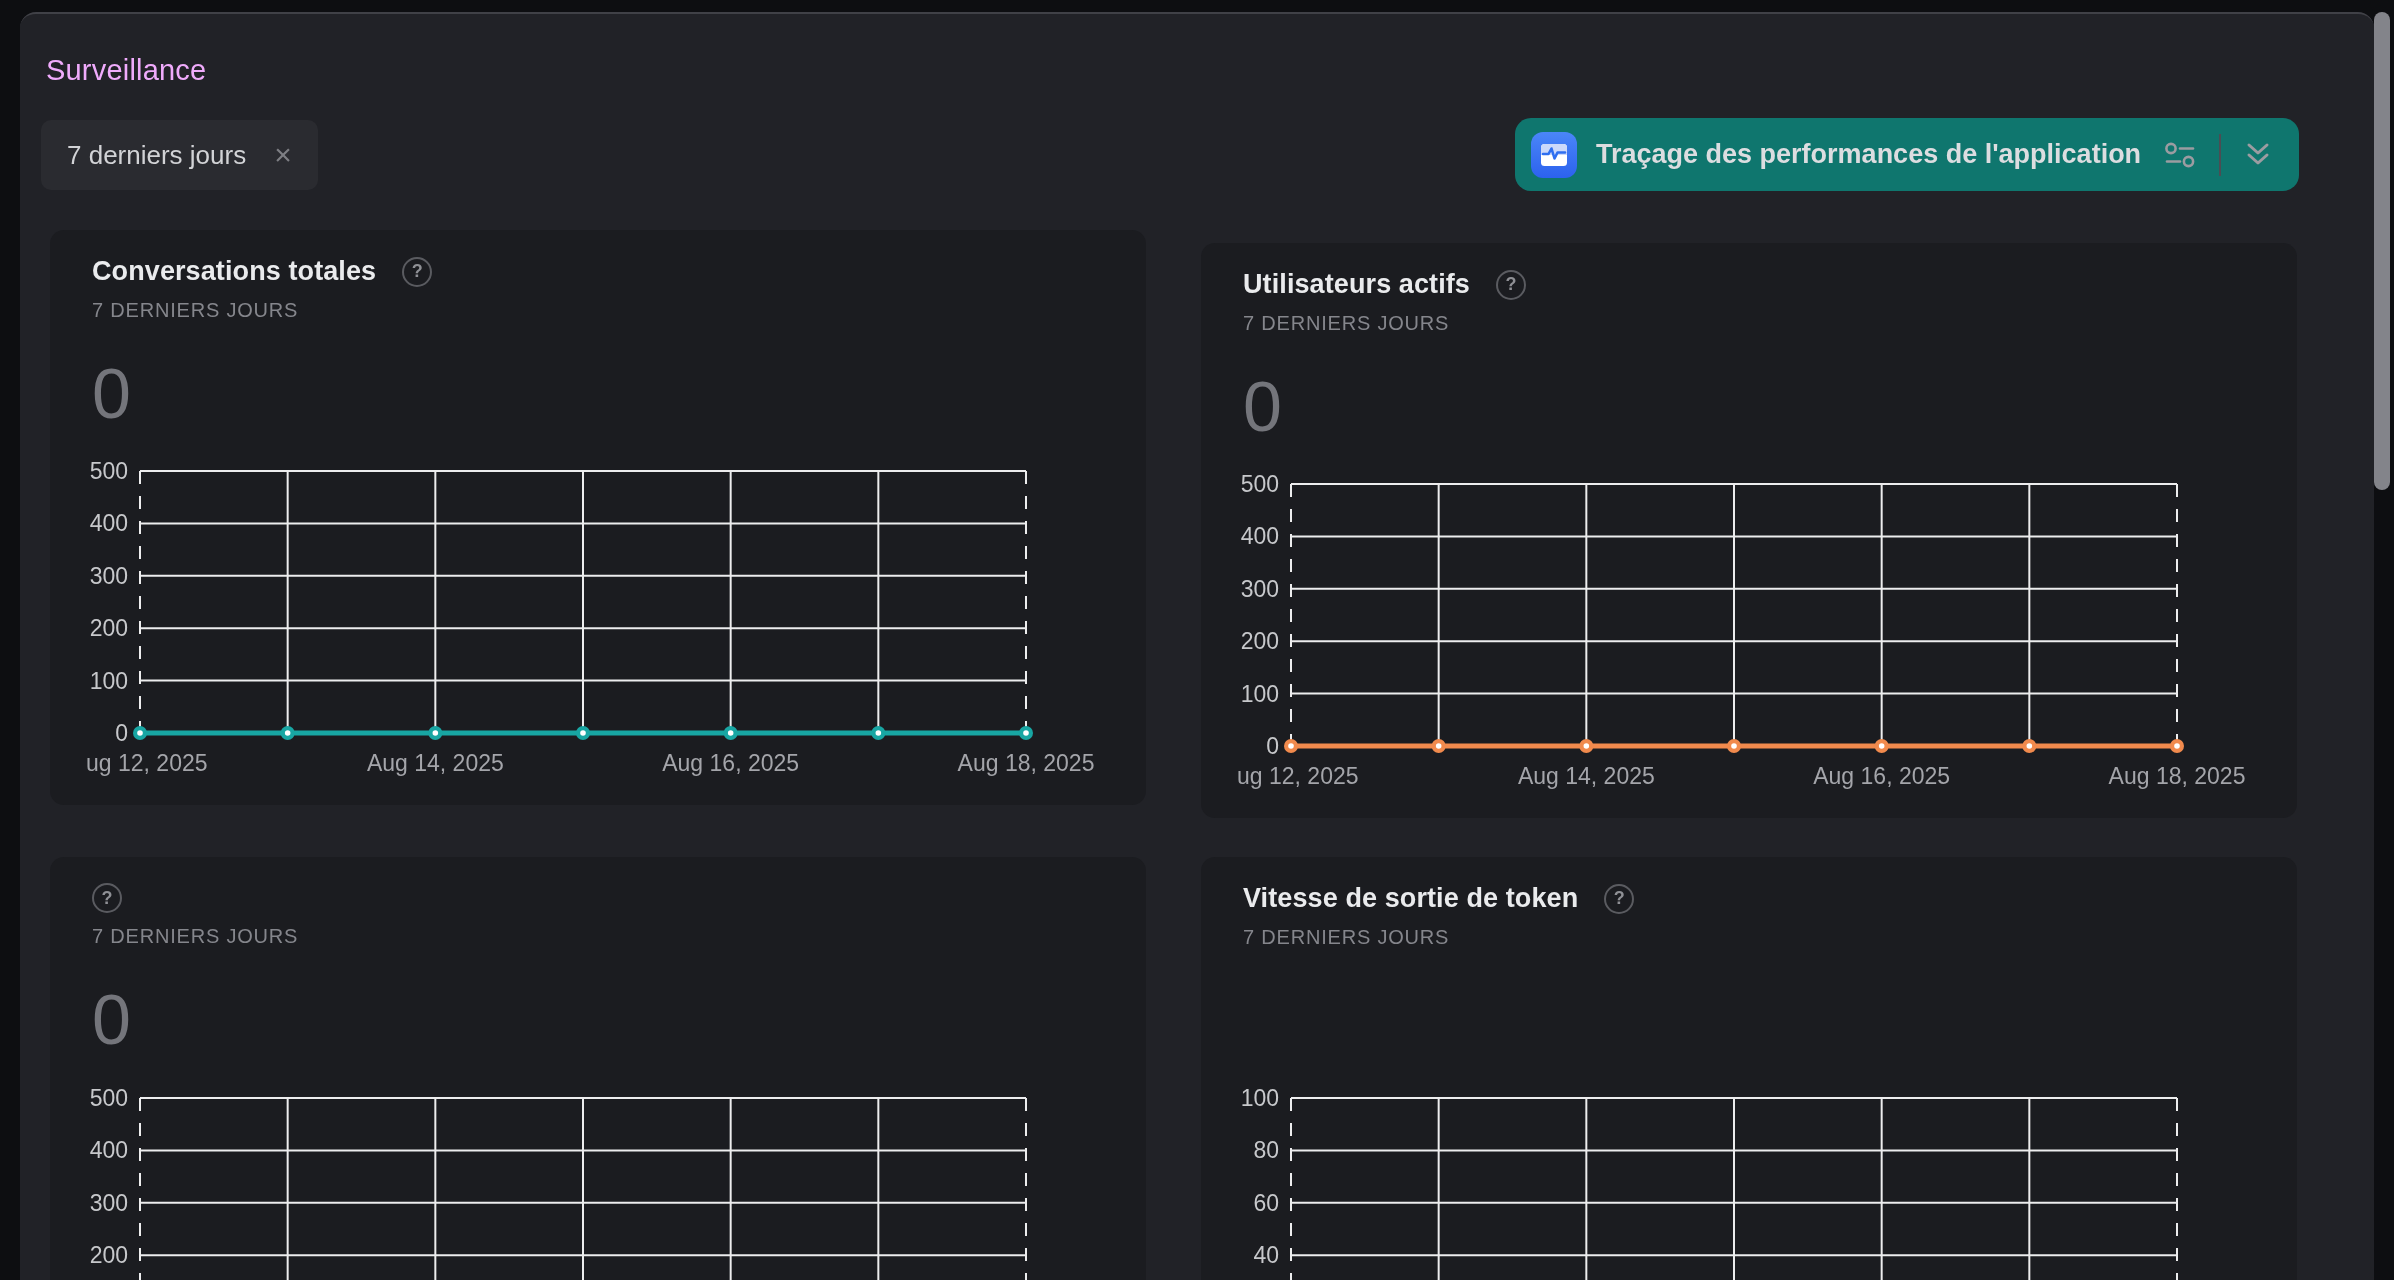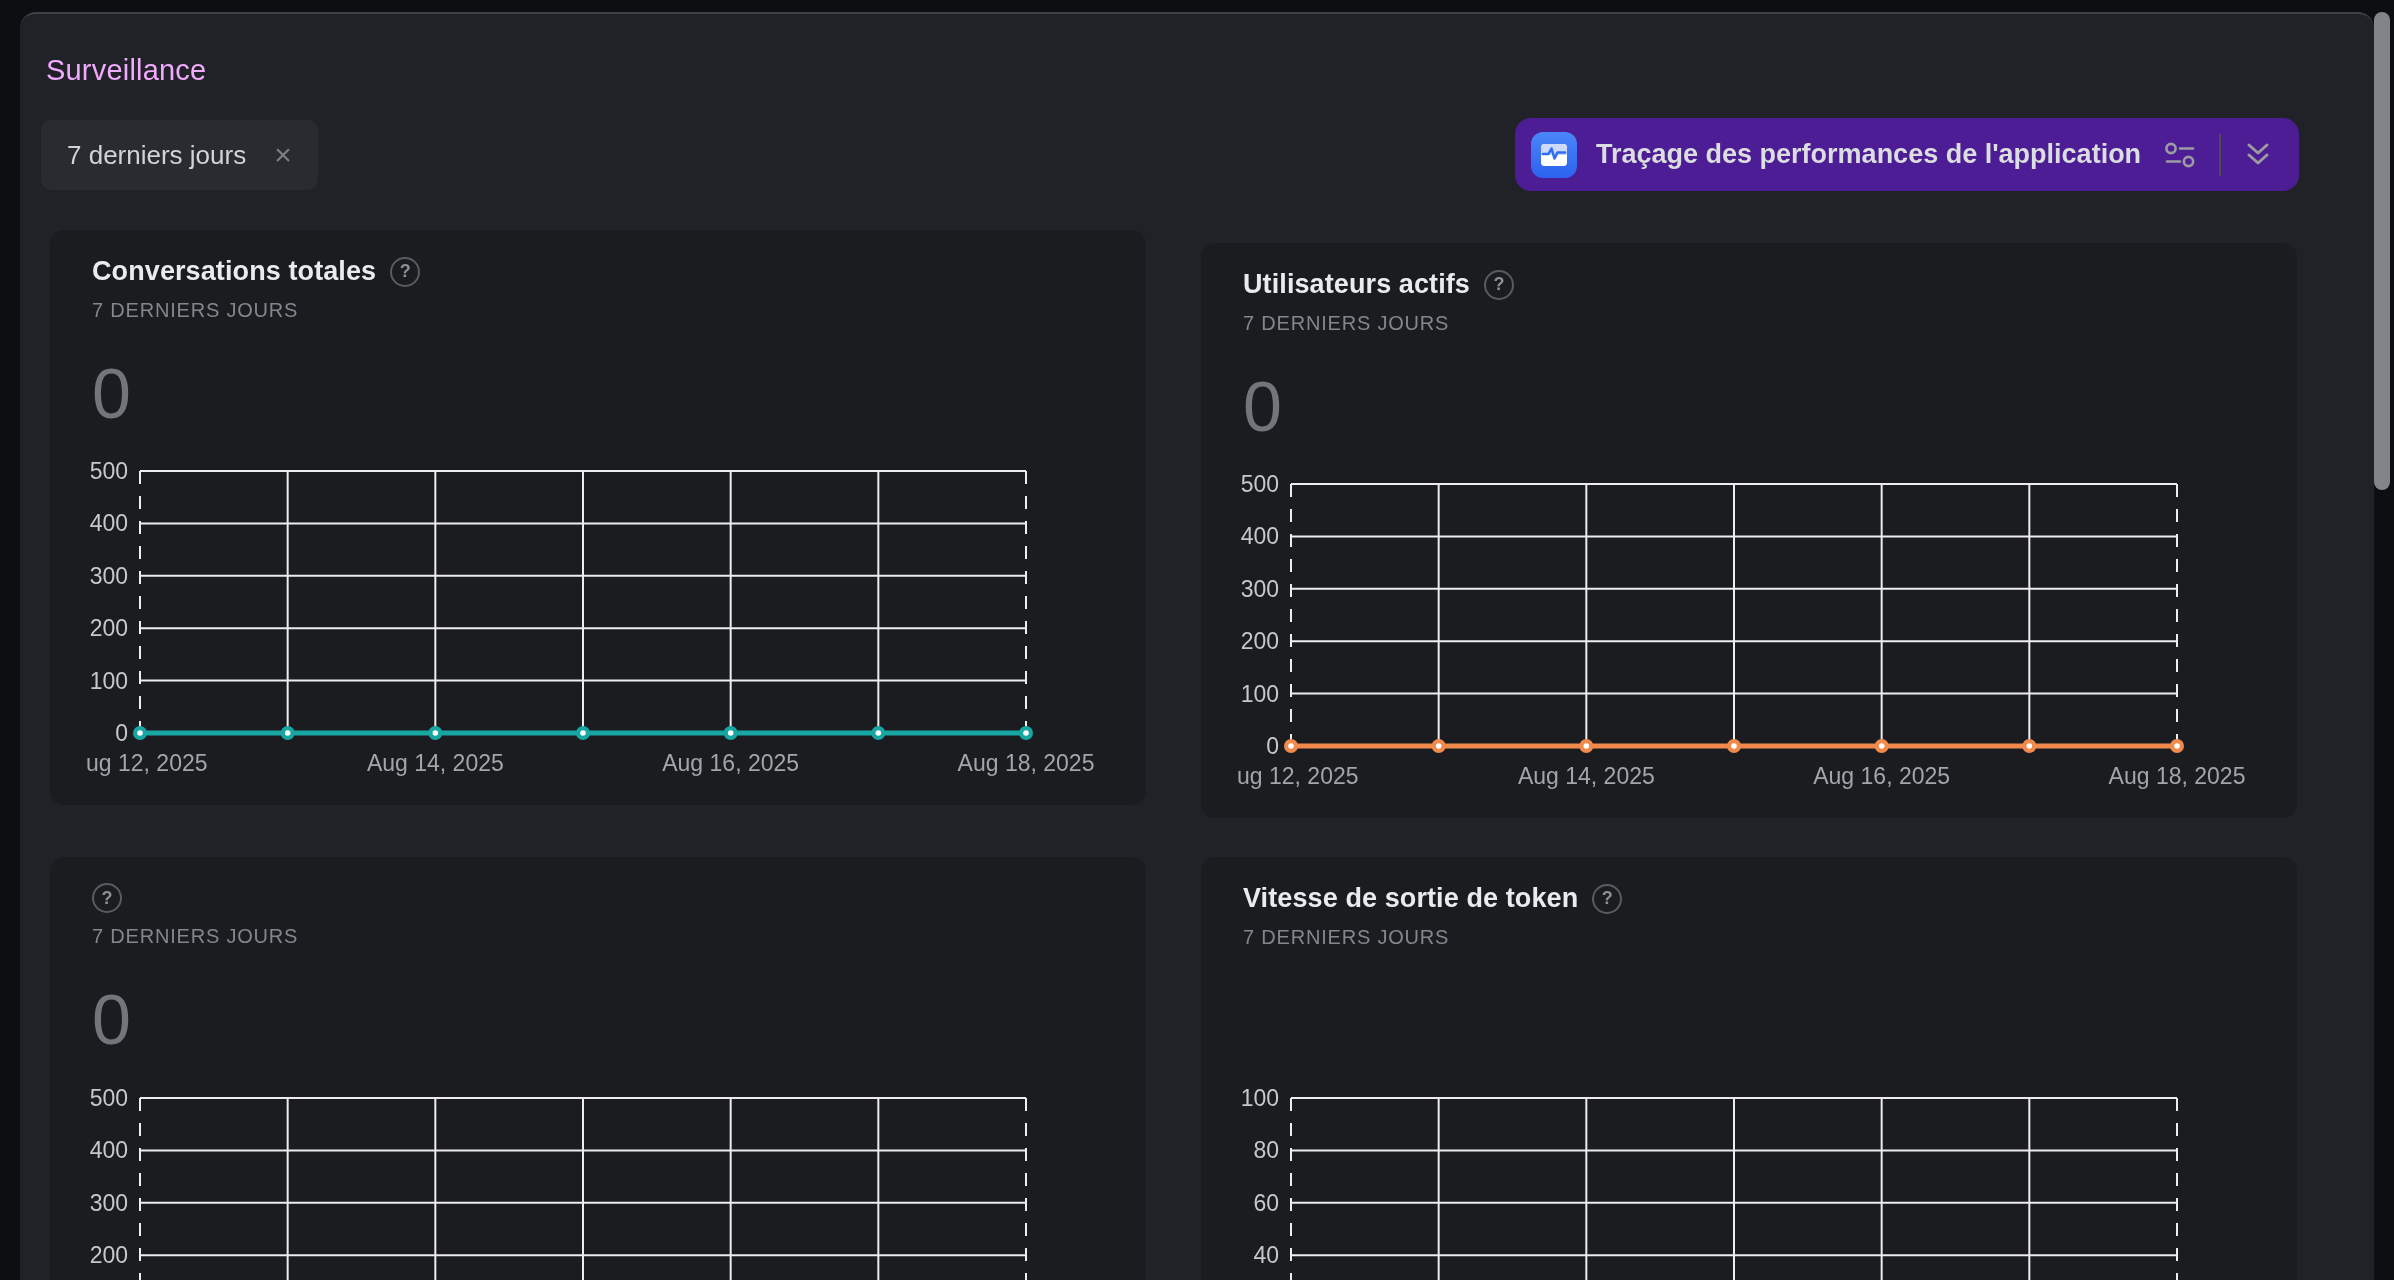--- a/index.html
+++ b/index.html
@@ -28,21 +28,21 @@
     cursor:pointer;
   }
   .chip-label{ font-size:26px; color:#d2d3d6; }
   .chip-close{
     font-size:30px; color:#7e7f84; line-height:1;
     font-weight:400; cursor:pointer;
   }
   
   .selector{
     position:absolute; right:75px; top:104px; width:784px; height:73px;
-    background:#4c1d95; border-radius:16px;
+    background:#0f766e; border-radius:16px;
     display:flex; align-items:center; padding:0 26px 0 16px;
     cursor:pointer;
   }
   .app-icon{
     width:46px; height:46px; border-radius:12px;
     background:linear-gradient(180deg,#4a86f8,#2c62ee);
     position:relative; flex:0 0 auto;
   }
   .app-icon svg{ position:absolute; inset:0; }
   .selector-label{
@@ -55,21 +55,21 @@
   
   .card{
     position:absolute; width:1096px; height:575px;
     background:#1b1c20; border-radius:14px;
     padding:26px 0 0 42px; overflow:hidden;
   }
   #card-0{ left:30px; top:216px; }
   #card-1{ left:1181px; top:229px; }
   #card-2{ left:30px; top:843px; height:575px; }
   #card-3{ left:1181px; top:843px; height:575px; }
-  .card-title-row{ display:flex; align-items:center; gap:14px;text-align:right; }
+  .card-title-row{ display:flex; align-items:center; gap:26px;text-align:right; }
   .card-title{ font-size:27px; font-weight:700; color:#eaebed; letter-spacing:.1px; }
   .help-icon{
     width:30px; height:30px; border-radius:50%;
     border:2.5px solid #5a5b60; color:#8f9095;
     display:flex; align-items:center; justify-content:center;
     font-size:18px; font-weight:700; cursor:pointer;
   }
   .card-subtitle{
     margin-top:12px; font-size:20px; color:#85868c;
     letter-spacing:.8px; text-transform:uppercase;

